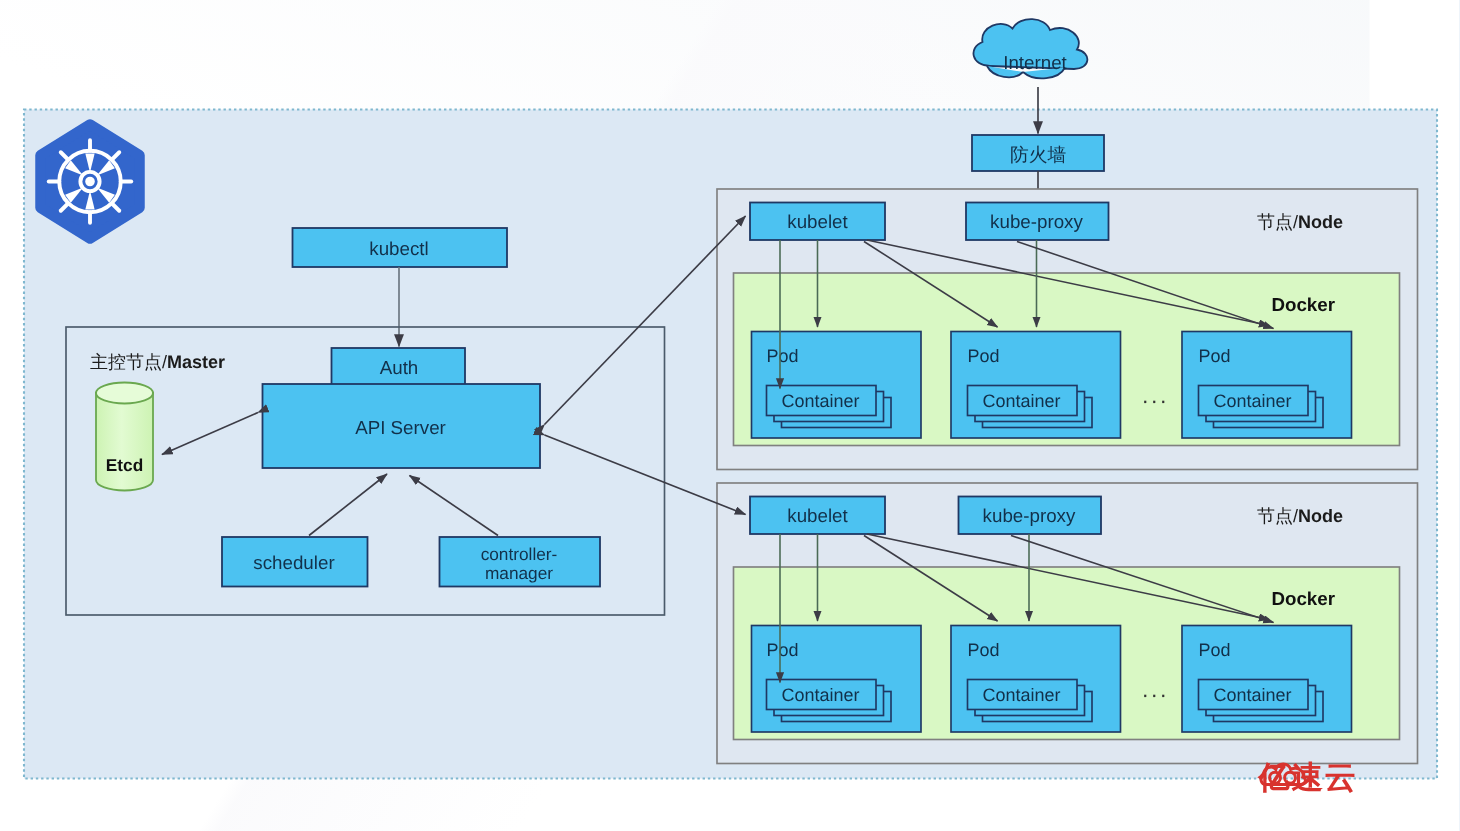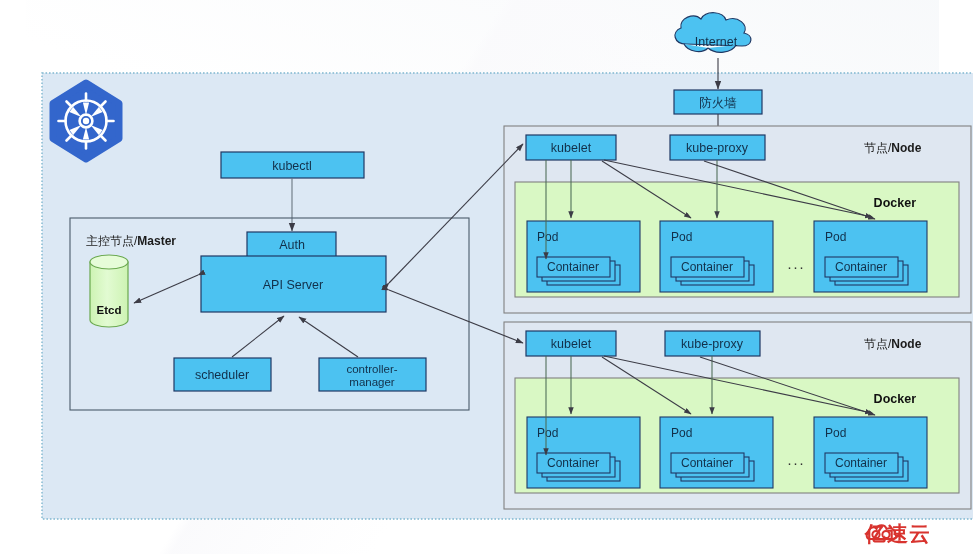--- a/index.html
+++ b/index.html
@@ -2,37 +2,37 @@
 <html><head>
 <meta charset="utf-8">
 <style>
   html,body{margin:0;padding:0;}
   body{
     width:973px;height:554px;
     background:#ffffff;
     font-family:"Liberation Sans","DejaVu Sans",sans-serif;
     overflow:hidden;position:relative;
   }
-  #stage{position:absolute;inset:0;width:913px;height:554px;margin-left:26px;}
+  #stage{position:absolute;inset:0;width:913px;height:554px;}
   .bg-wash{position:absolute;inset:0;
     background:
       linear-gradient(122deg, rgba(255,255,255,0) 38%, rgba(250,250,252,.9) 39%, rgba(255,255,255,0) 55%),
       linear-gradient(200deg, rgba(246,248,250,.85) 0%, rgba(255,255,255,0) 42%),
       #ffffff;}
   svg{position:absolute;left:0;top:0;}
   .lbl{font-family:"Liberation Sans","DejaVu Sans",sans-serif;}
   .box-txt{font-size:12.5px;fill:#12304a;}
   .box-txt-sm{font-size:11.5px;fill:#12304a;}
   .pod-txt{font-size:12px;fill:#12304a;}
   .cn-txt{font-size:12px;fill:#1b1b1b;}
   .cn-bold{font-size:12px;fill:#1b1b1b;font-weight:bold;}
   .docker-txt{font-size:12.5px;fill:#111;font-weight:bold;}
   .etcd-txt{font-size:11.5px;fill:#111;font-weight:bold;}
   .dots{font-size:15px;fill:#333;letter-spacing:1px;}
-  .wm{position:absolute;right:8px;bottom:6px;display:flex;align-items:center;gap:5px;text-align:right;}
+  .wm{position:absolute;right:8px;bottom:22px;display:flex;align-items:center;gap:5px;text-align:right;}
   .wm-txt{font-size:21px;color:#d8332e;font-weight:bold;letter-spacing:1px;
     font-family:"DejaVu Sans","Liberation Sans",sans-serif;}
 </style>
 </head>
 <body>
 
 <div id="stage">
   <div class="bg-wash"></div>
 
   <svg width="973" height="554" viewBox="0 0 973 554">

